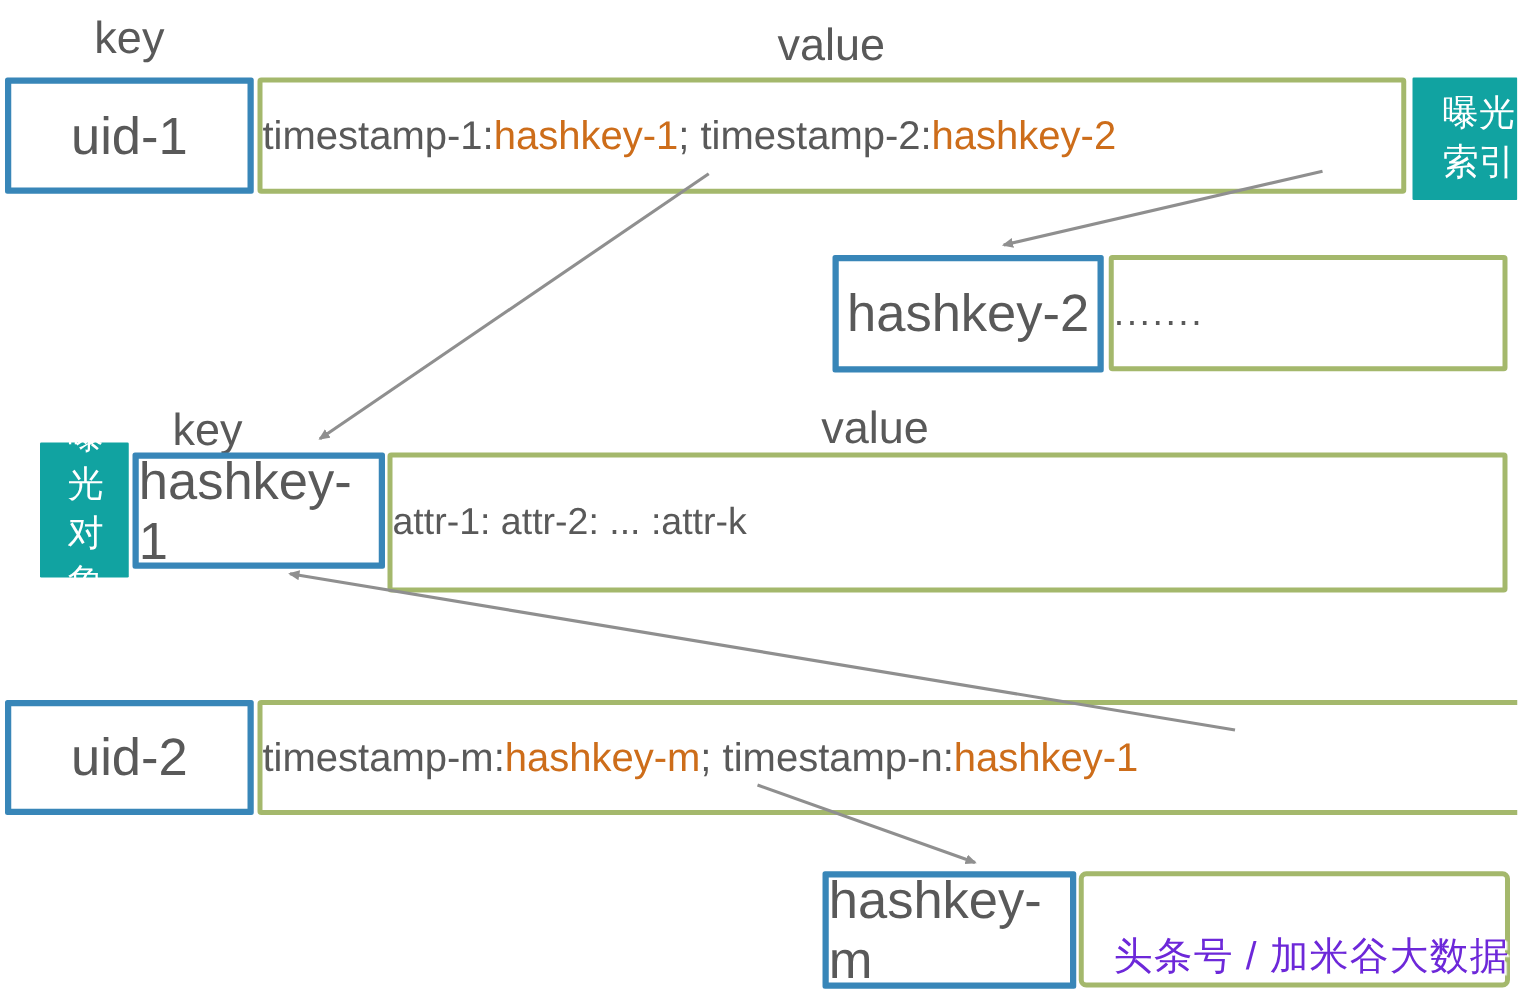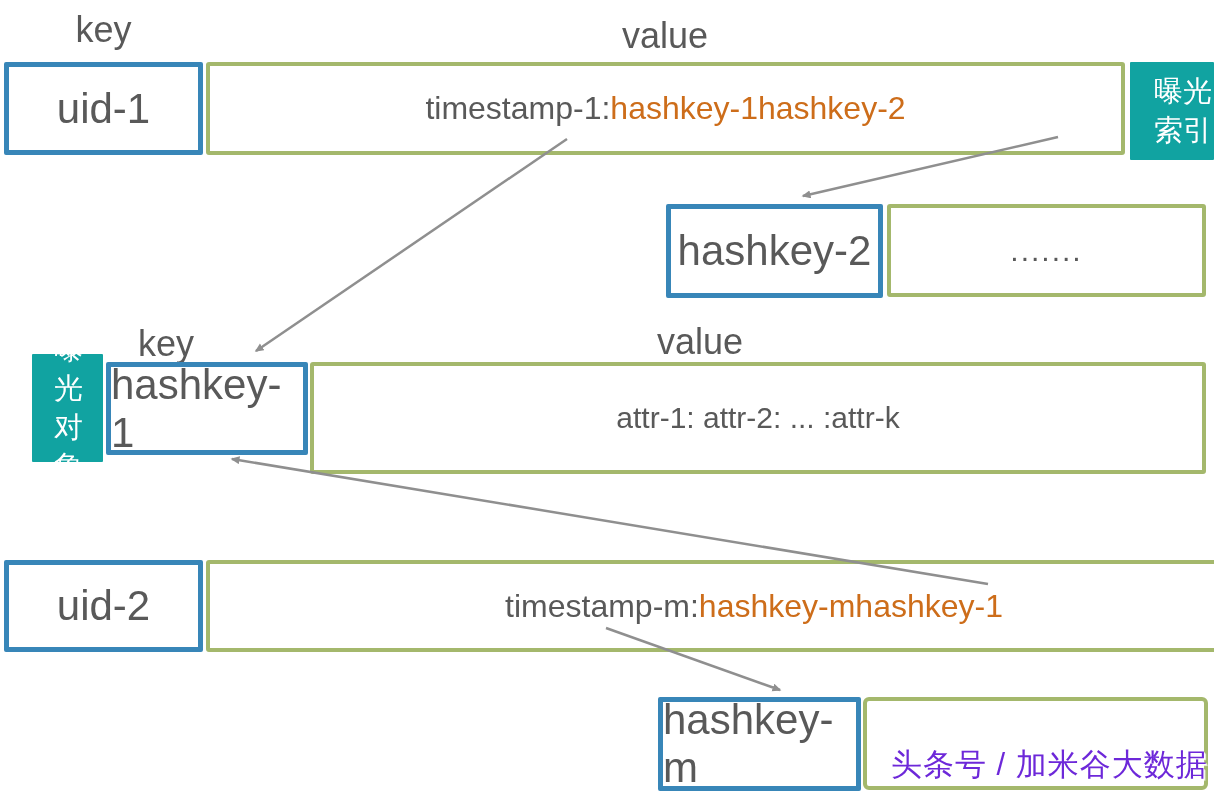--- a/index.html
+++ b/index.html
@@ -11,21 +11,21 @@
     position:absolute;font-size:36px;color:#595959;text-align:center;
     line-height:1;letter-spacing:0;
   }
   .keybox{
     position:absolute;background:#ffffff;border:5px solid #3886b8;border-radius:2px;
     display:flex;align-items:center;justify-content:center;
     font-size:42px;color:#595959;box-sizing:border-box;
   }
   .valuebox{
     position:absolute;background:#ffffff;border:4px solid #a4b86c;border-radius:3px;
-    display:flex;align-items:center;justify-content:center;
+    display:flex;align-items:center;
     font-size:32px;color:#595959;box-sizing:border-box;white-space:pre;
   }
   .badge{
     position:absolute;background:#11a3a1;color:#ffffff;
     display:flex;flex-direction:column;align-items:center;justify-content:center;
     font-size:29px;line-height:1.35;box-sizing:border-box;border-radius:1px;padding-left:22px;
   }
   .hl{color:#cd6d1a;}
   .seg{white-space:pre;}
   #arrows{position:absolute;left:0;top:0;width:1214px;height:793px;pointer-events:none;}
@@ -41,21 +41,21 @@
 
 <div id="canvas">
 
   <div class="hdr-label" style="left:4px;top:12px;width:199px;">key</div>
   <div class="hdr-label" style="left:205px;top:18px;width:920px;">value</div>
 
   <div class="keybox" style="left:4px;top:62px;width:199px;height:93px;">
     <span>uid-1</span>
   </div>
   <div class="valuebox" style="left:206px;top:62px;width:919px;height:93px;">
-    <span class="seg">timestamp-1:</span><span class="seg hl">hashkey-1</span><span class="seg hl">hashkey-2</span>
+    <span class="seg">timestamp-1:</span><span class="seg hl">hashkey-1</span><span class="seg">; timestamp-2:</span><span class="seg hl">hashkey-2</span>
   </div>
   <div class="badge" style="left:1130px;top:62px;width:84px;height:98px;">
     <span>曝光</span>
     <span>索引</span>
   </div>
 
   <div class="keybox" style="left:666px;top:204px;width:217px;height:94px;">
     <span>hashkey-2</span>
   </div>
   <div class="valuebox" style="left:887px;top:204px;width:319px;height:93px;">
@@ -73,21 +73,21 @@
     <span>hashkey-1</span>
   </div>
   <div class="valuebox" style="left:310px;top:362px;width:896px;height:112px;font-size:30px;">
     <span>attr-1: attr-2: ... :attr-k</span>
   </div>
 
   <div class="keybox" style="left:4px;top:560px;width:199px;height:92px;">
     <span>uid-2</span>
   </div>
   <div class="valuebox" style="left:206px;top:560px;width:1096px;height:92px;">
-    <span class="seg">timestamp-m:</span><span class="seg hl">hashkey-m</span><span class="seg hl">hashkey-1</span>
+    <span class="seg">timestamp-m:</span><span class="seg hl">hashkey-m</span><span class="seg">; timestamp-n:</span><span class="seg hl">hashkey-1</span>
   </div>
 
   <div class="keybox" style="left:658px;top:697px;width:203px;height:94px;">
     <span>hashkey-m</span>
   </div>
   <div class="valuebox" style="left:863px;top:697px;width:345px;height:93px;border-radius:6px;">
     <span></span>
   </div>
 
   <div id="watermark">头条号 / 加米谷大数据</div>

